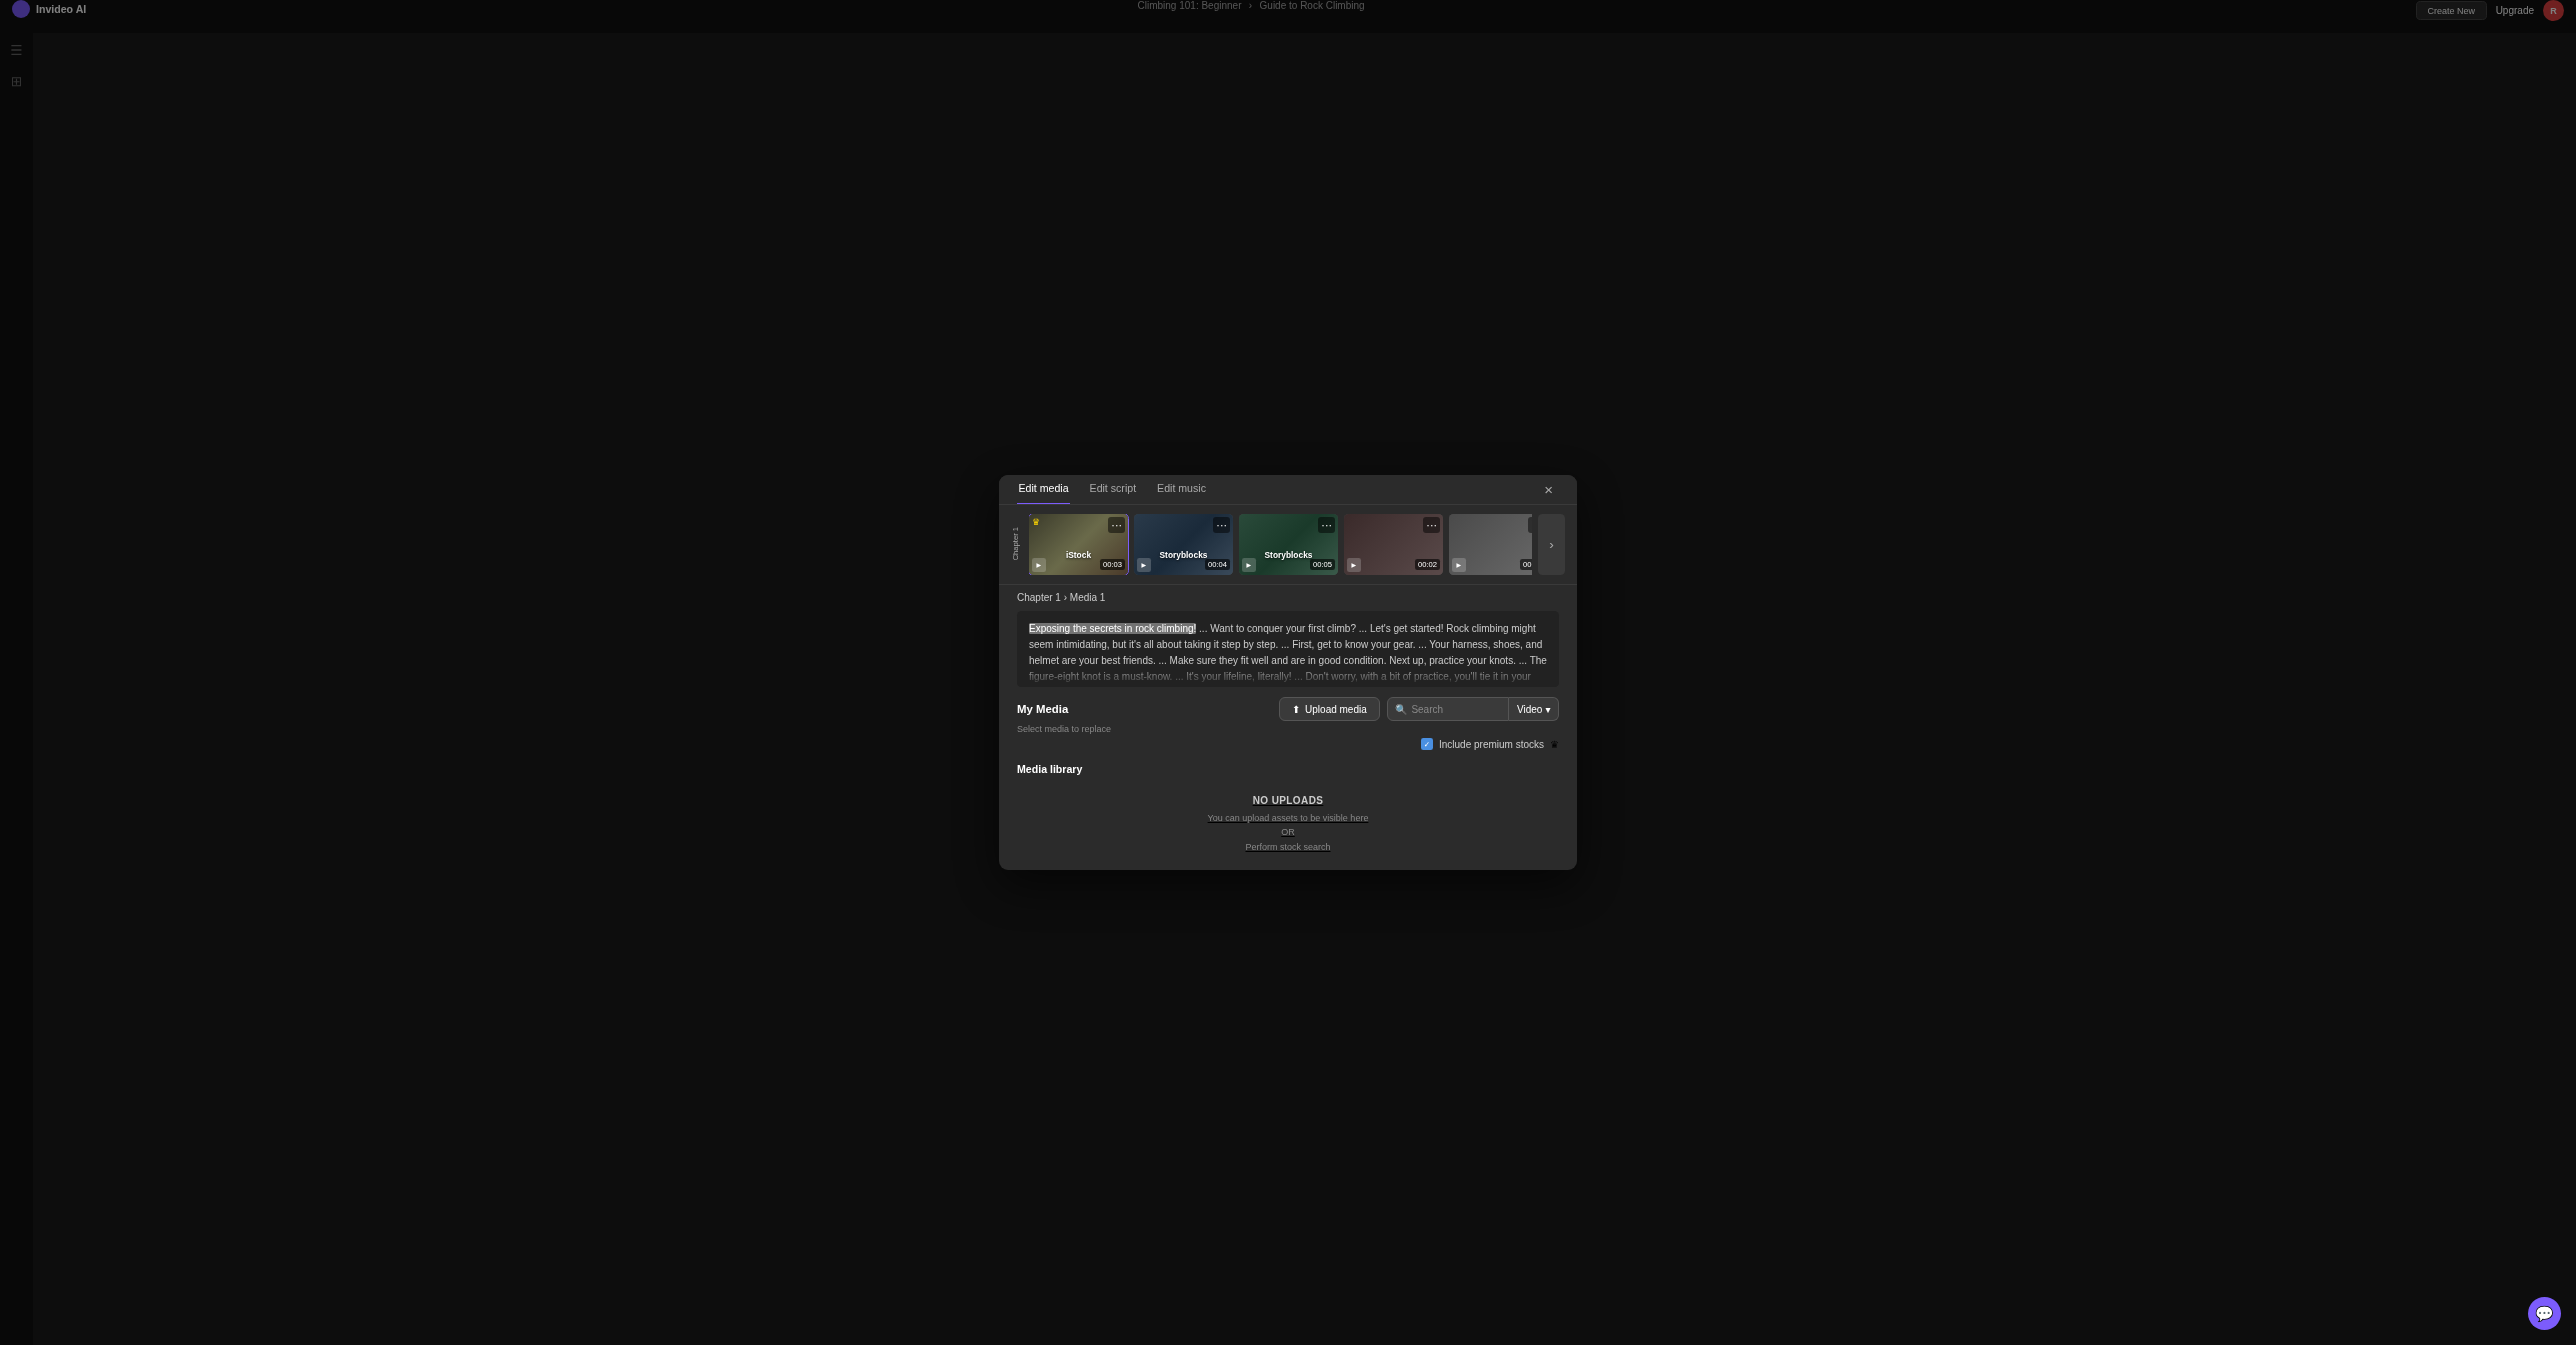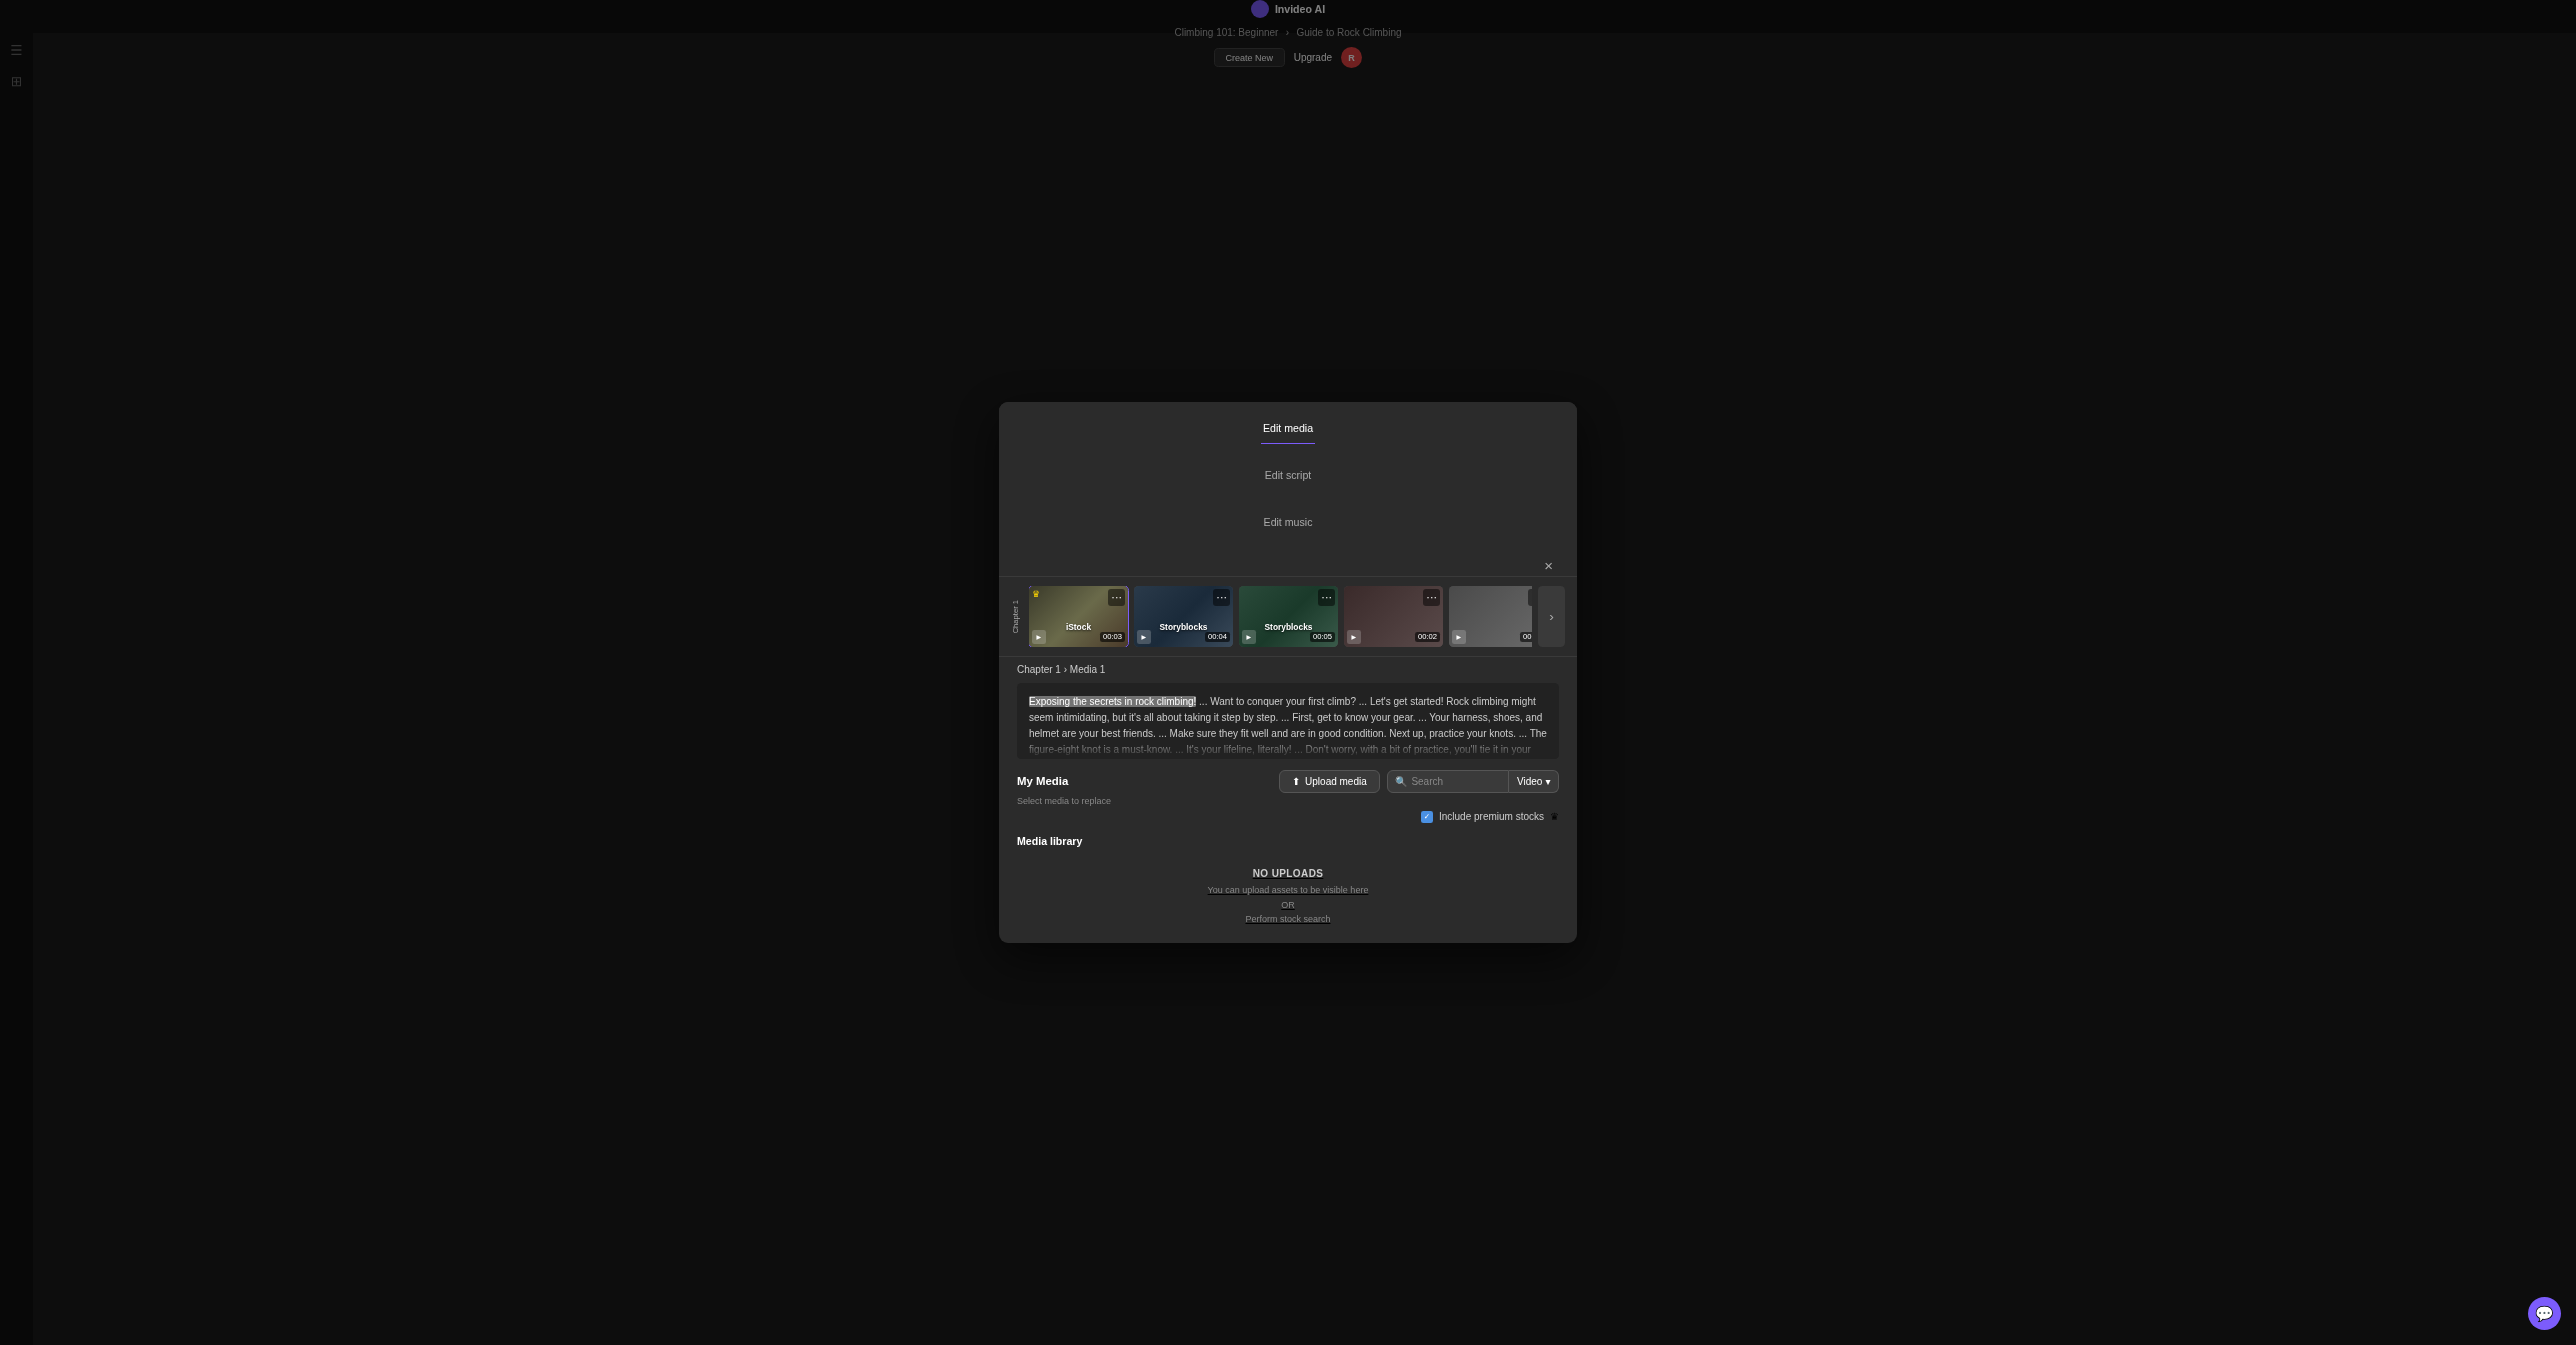--- a/index.html
+++ b/index.html
@@ -14,25 +14,24 @@
       justify-content: center;
     }
 
     
     .top-bar {
       position: fixed;
       top: 0; left: 0; right: 0;
       height: 33px;
       background: #111;
       display: flex;
-      align-items: center;
+      align-items: flex-start;
       padding: 0 12px;
       gap: 9px;
       z-index: 1;
-      flex-direction: column;
     }
     .top-bar-logo {
       display: flex; align-items: center; gap: 6px;
       color: #fff; font-size: 10.6px; font-weight: 600;
     }
     .top-bar-logo-icon {
       width: 18px; height: 18px;
       background: #7c5cfc;
       border-radius: 50%;
     }
@@ -78,25 +77,24 @@
       flex-direction: column;
       overflow: hidden;
       box-shadow: 0 15px 46px rgba(0,0,0,0.6);
     }
 
     
     .modal-header {
       display: flex;
       align-items: center;
       gap: 18px;
-      padding: 12px 18px 0;
+      padding: 0 18px 0;
       border-bottom: 0.8px solid #3a3a3a;
       background: #2b2b2b;
       flex-shrink: 0;
-      flex-direction: column;
     }
     .modal-tab {
       padding: 7.6px 1.5px 9px;
       font-size: 10.6px;
       color: #aaa;
       cursor: pointer;
       border-bottom: 1.5px solid transparent;
       margin-bottom: -0.8px;
     }
     .modal-tab.active {

